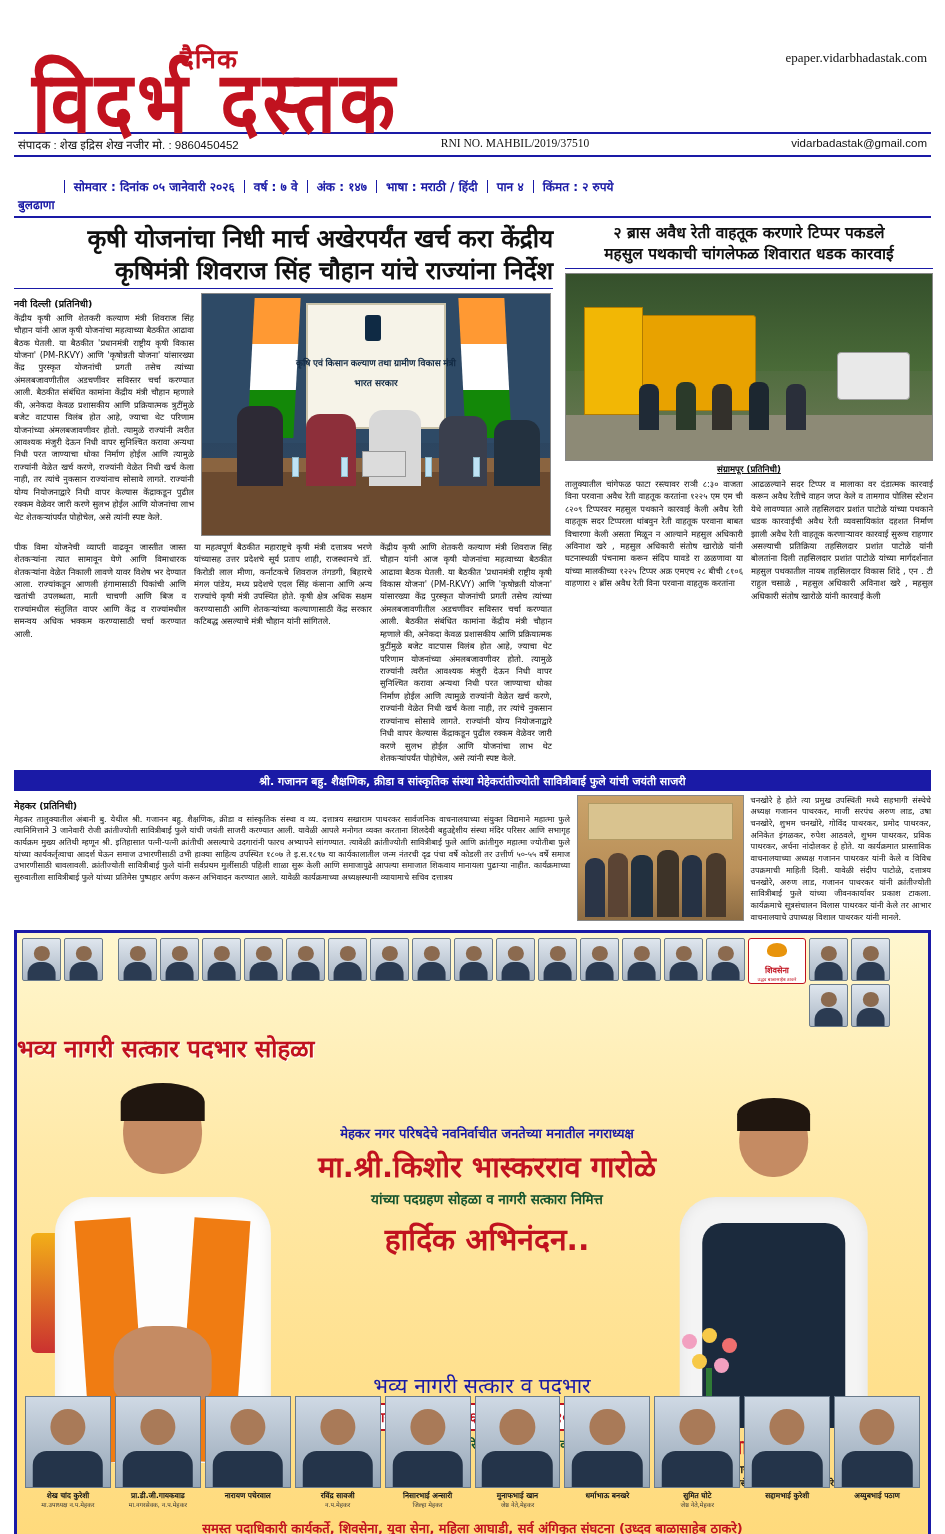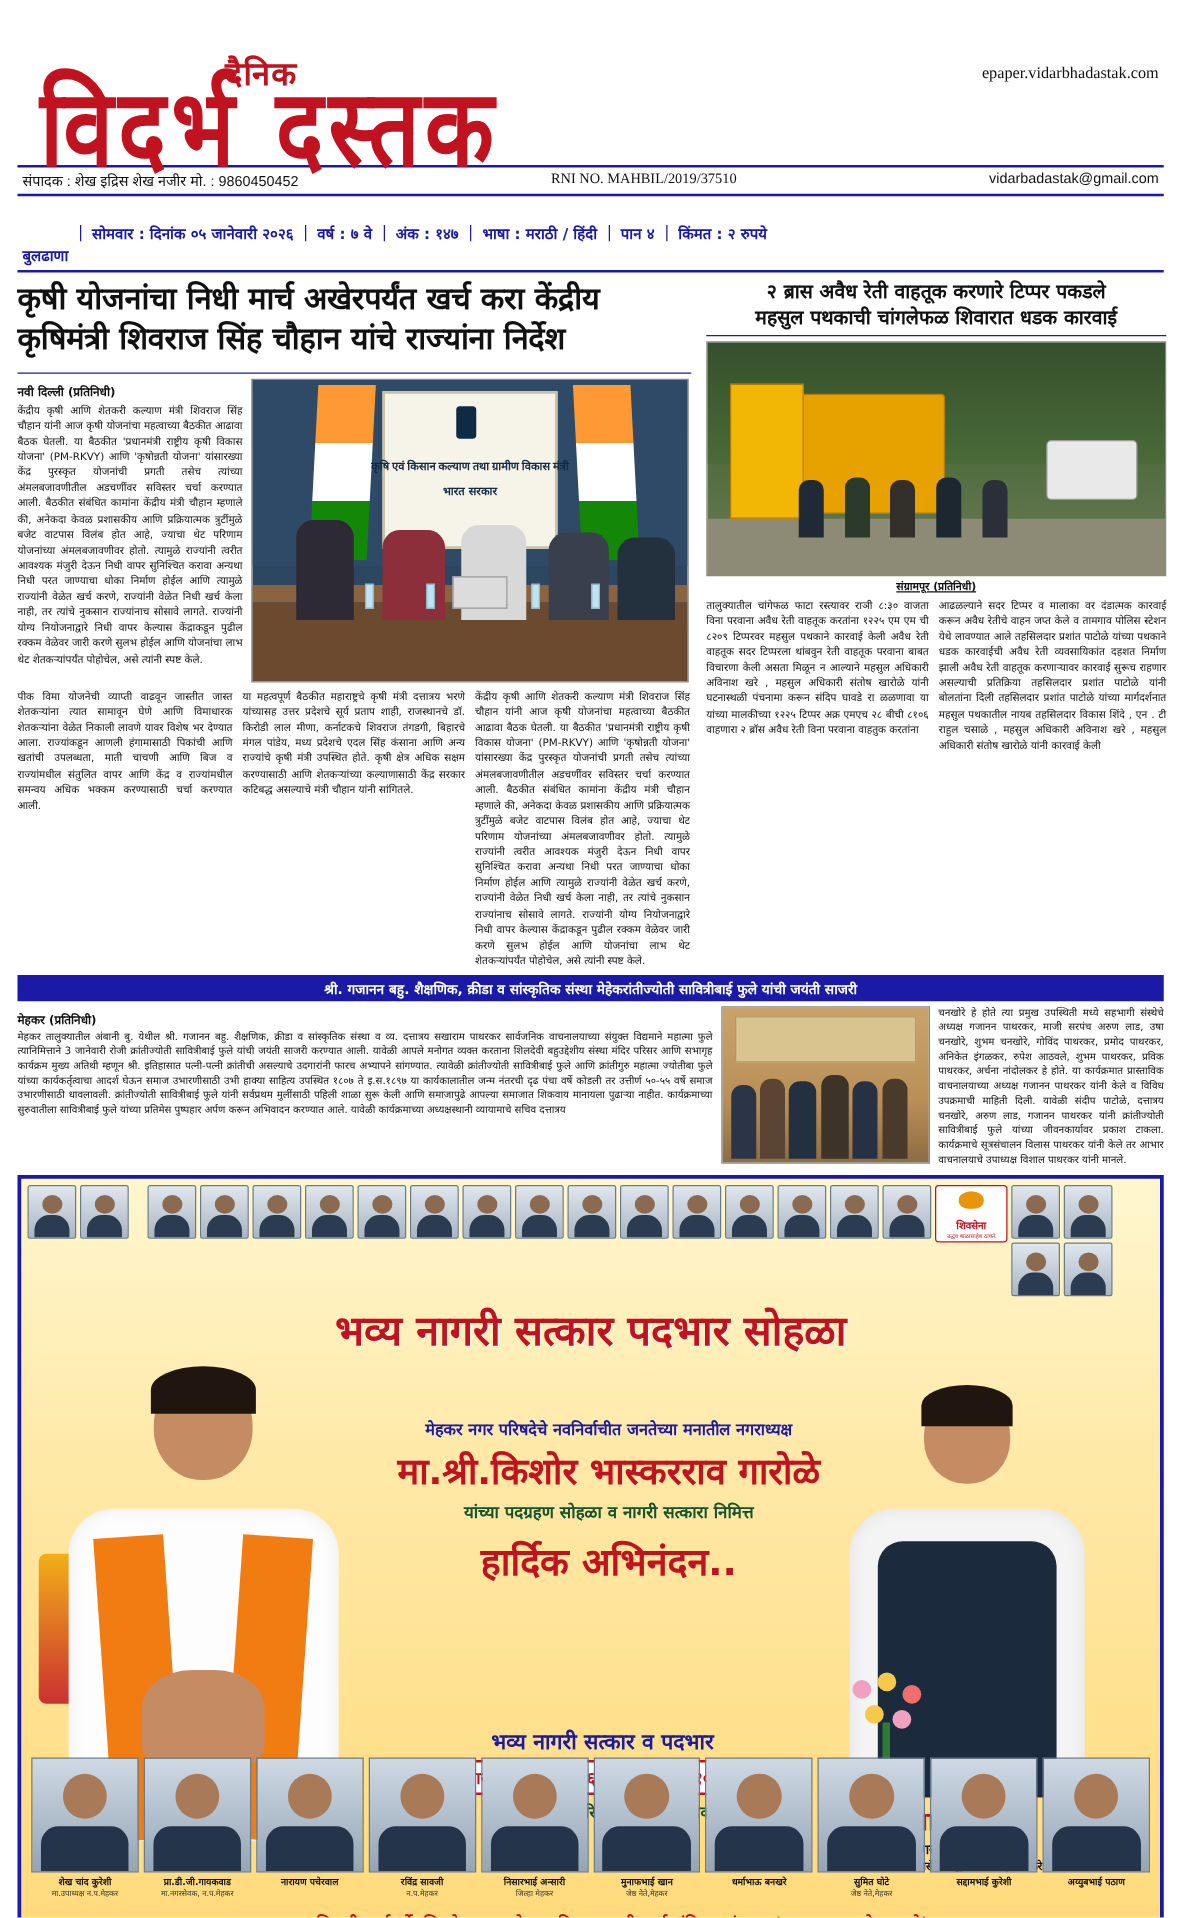--- a/index.html
+++ b/index.html
@@ -101,22 +101,23 @@
   .col-right { width: 373px; }
   .vrule { width: 1px; background:#1a1aa6; }
 
   .headline-main {
     font-family: "DejaVu Sans", sans-serif;
     font-weight: bold;
     font-size: 24.5px;
     line-height: 1.32;
     color: #111;
     border-bottom: 1.5px solid #1a1aa6;
-    padding-bottom: 10px;
+    padding-bottom: 0;
     letter-spacing: -0.2px;
+    text-align: right;
   }
   .headline-right {
     font-family: "DejaVu Sans", sans-serif;
     font-weight: bold;
     font-size: 15.5px;
     line-height: 1.35;
     color: #111;
     text-align: center;
     border-bottom: 1.5px solid #1a1aa6;
     padding-bottom: 3px;
@@ -151,21 +152,21 @@
   }
 
   
   .hero-meeting {
     width: 350px; height: 243px;
     background: linear-gradient(#1d2f4a 0%, #24405f 40%, #3a4f63 100%);
   }
   .hm-wall { position:absolute; left:0; top:0; right:0; height:62%; background:#2e4a66; }
   .hm-flagpanel { position:absolute; left:30%; top:4%; width:40%; height:52%; background:#f6f3e8; border:2px solid #c9c2a8;}
   .hm-emblem { position:absolute; left:48%; top:8%; width:16px; height:26px; background:#0f2a44; transform:translateX(-50%); border-radius:3px;}
-  .hm-t1 { position:absolute; left:50%; top:26%; transform:translateX(-50%); font-size:9px; font-weight:bold; color:#132b45; white-space:nowrap; font-family:Liberation Serif, serif;}
+  .hm-t1 { position:absolute; left:50%; top:26%; transform:translateX(-50%); font-size:9px; font-weight:bold; color:#132b45; white-space:nowrap; font-family:Liberation Sans, sans-serif;}
   .hm-t2 { position:absolute; left:50%; top:34%; transform:translateX(-50%); font-size:9px; font-weight:bold; color:#132b45; white-space:nowrap; font-family:"DejaVu Sans",sans-serif;}
   .hm-flagL { position:absolute; left:14%; top:2%; width:46px; height:58%; background:linear-gradient(#ff9933 0 33%, #ffffff 33% 66%, #138808 66% 100%); transform: skewX(-3deg);}
   .hm-flagR { position:absolute; right:12%; top:2%; width:46px; height:58%; background:linear-gradient(#ff9933 0 33%, #ffffff 33% 66%, #138808 66% 100%); transform: skewX(3deg);}
   .hm-table { position:absolute; left:0; bottom:0; width:100%; height:26%; background:#6b4a2f; }
   .hm-tabletop { position:absolute; left:0; bottom:26%; width:100%; height:6%; background:#8a6440; }
   .hm-person { position:absolute; bottom:20%; border-radius:14px 14px 0 0; }
   .hm-laptop { position:absolute; bottom:24%; width:44px; height:26px; background:#dcdcdc; border:1px solid #999;}
   .hm-bottle { position:absolute; bottom:24%; width:7px; height:20px; background:#bfe3f5; border:1px solid #8fb8c8;}
 
   
@@ -244,24 +245,23 @@
     position:absolute; bottom:1px; left:0; width:100%; text-align:center;
     font-size:4.6px; color:#c1121f; font-family:"DejaVu Sans",sans-serif;
   }
   .shivsena-badge .sb-tiger {
     position:absolute; top:4px; left:50%; transform:translateX(-50%);
     width:20px; height:14px; background:#e8940c; border-radius:50% 50% 40% 40%;
   }
   .ad-rightcol { display:flex; flex-direction:column; gap:3px; }
 
   .ad-title {
-    text-align: center;
-    font-family: "DejaVu Sans", sans-serif;
-    font-weight: bold;
-    font-size: 33px;
+    font-family: "DejaVu Sans", sans-serif;
+    font-weight: bold;
+    font-size: 24px;
     color: #c1121f;
     margin-top: 2px;
     text-shadow: 1px 1px 0 #fff;
   }
   .ad-sub1 {
     text-align:center; font-size:13px; font-weight:bold; color:#1a1aa6;
     font-family:"DejaVu Sans", sans-serif; margin-top:6px;
   }
   .ad-name {
     text-align:center; font-size:29px; font-weight:bold; color:#c1121f;
@@ -273,21 +273,21 @@
   }
   .ad-congrats {
     text-align:center; font-size:30px; font-weight:bold; color:#c1121f;
     font-family:"DejaVu Sans", sans-serif; margin-top:10px;
   }
   .ad-midblock { position:absolute; left:270px; top:185px; width:400px; }
   .ad-eventbox {
     position:absolute; left:300px; top:438px; width:330px; text-align:center;
   }
   .ad-event-title {
-    font-size:17px; font-weight:bold; color:#1a1aa6; font-family:"DejaVu Sans",sans-serif;
+    font-size:21px; font-weight:normal; color:#1a1aa6; font-family:"DejaVu Sans",sans-serif;
   }
   .ad-event-line {
     margin-top:4px;
     background:#fff;
     border:2px solid #c1121f;
     border-radius:3px;
     font-size:13.5px; font-weight:bold; color:#c1121f;
     font-family:"DejaVu Sans",sans-serif;
     padding:3px 4px;
   }

